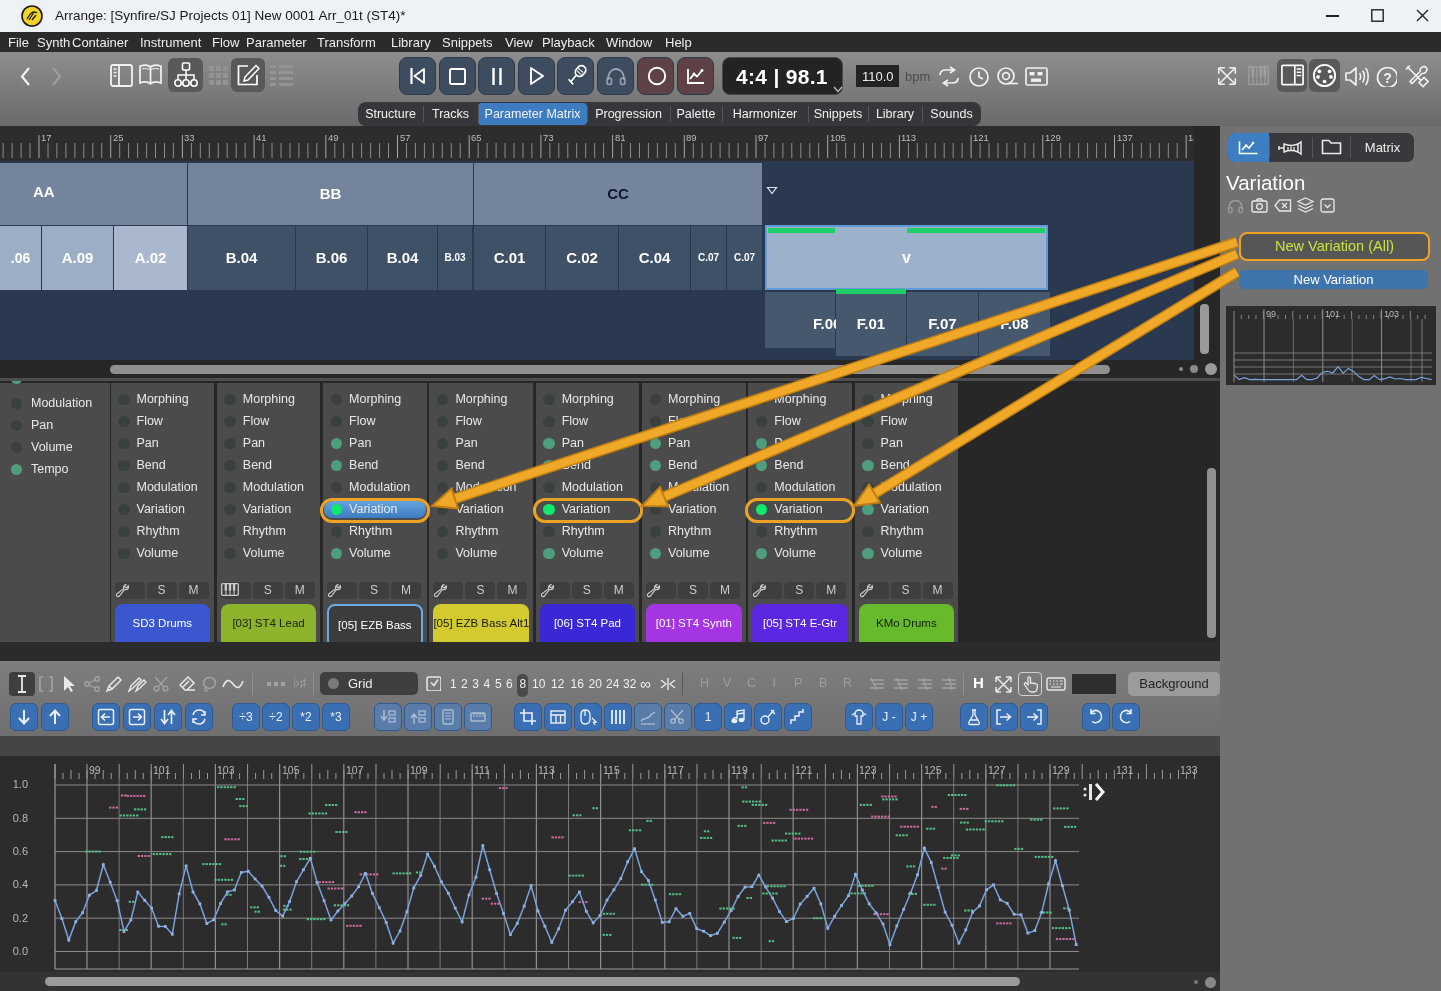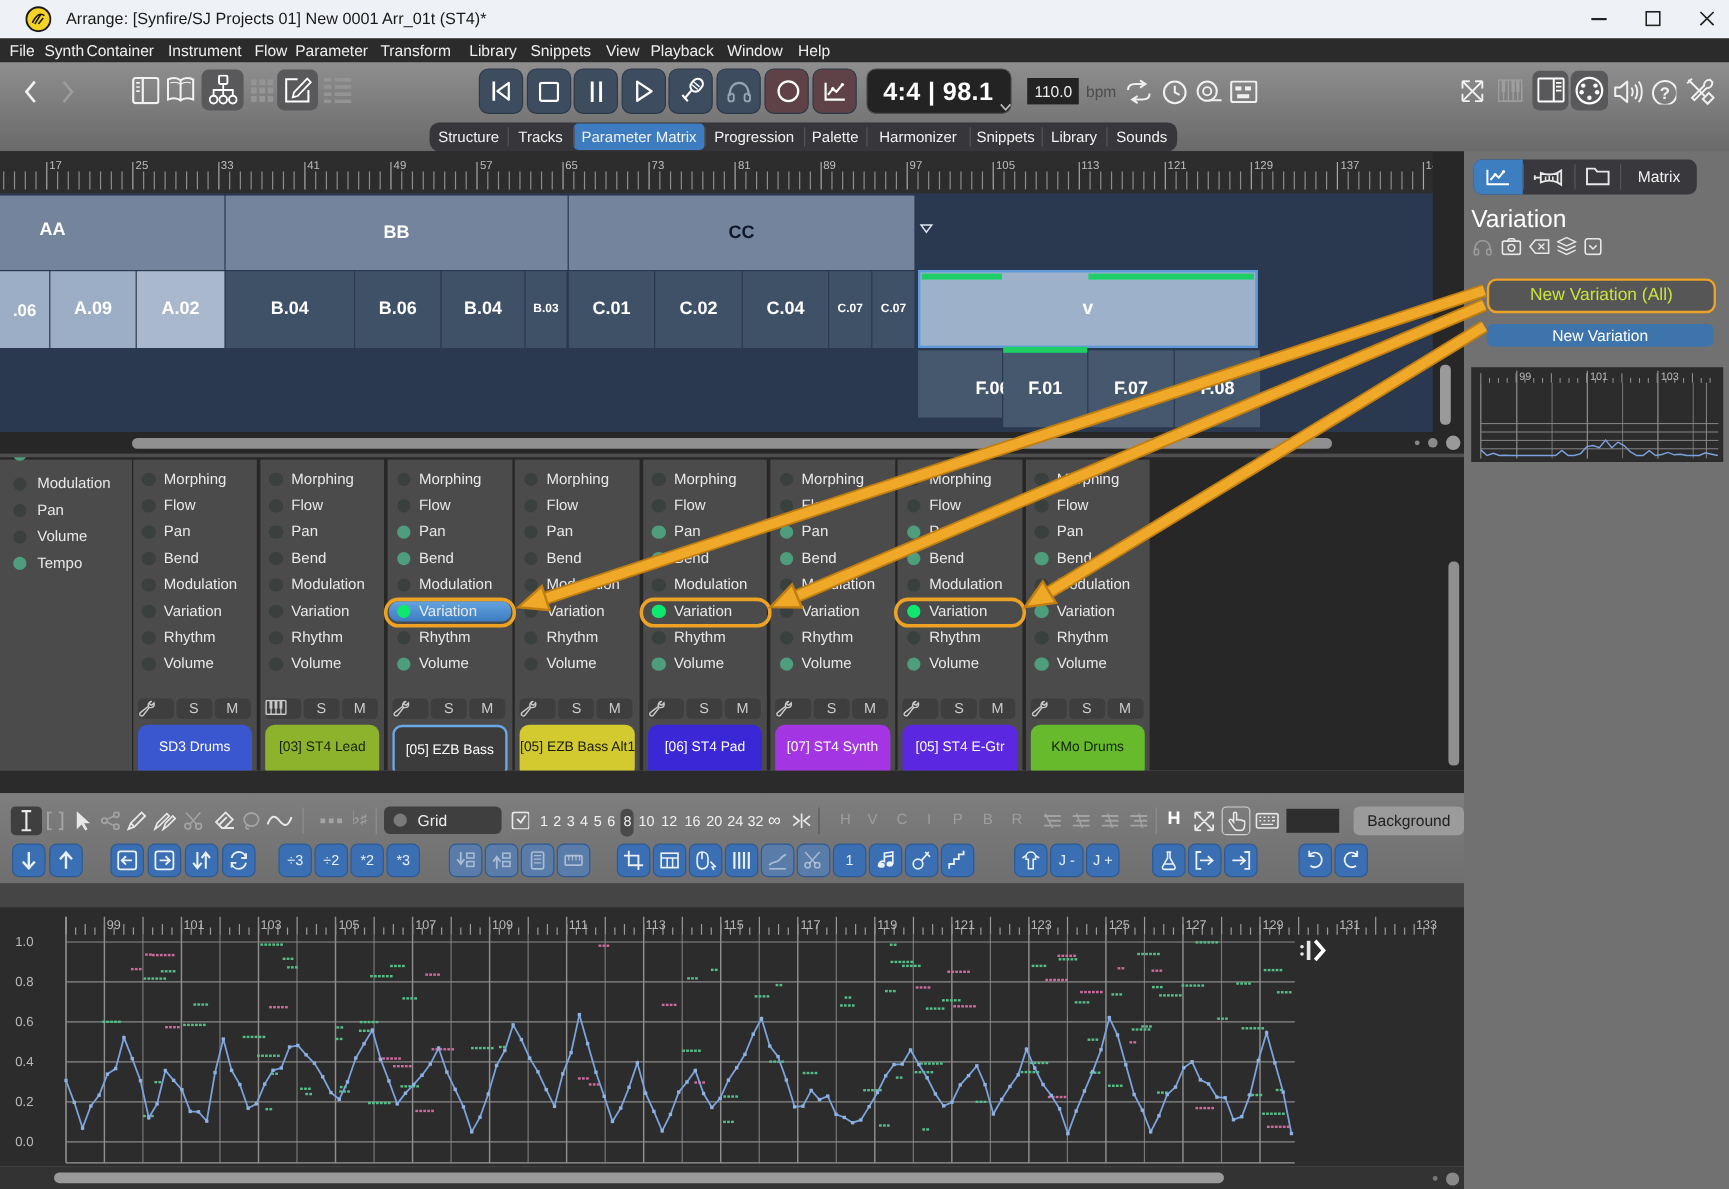--- a/index.html
+++ b/index.html
@@ -568,21 +568,21 @@
       <div class="a" style="left:668.0px;top:142.5px;font-size:12.5px;color:#e8e8e8;">Rhythm</div>
       <div class="a" style="left:649.5px;top:166.5px;width:11.5px;height:11.5px;border-radius:50%;background:#4e9d7c;"></div>
       <div class="a" style="left:668.0px;top:164.5px;font-size:12.5px;color:#e8e8e8;">Volume</div>
       <div class="a" style="left:646.0px;top:200.5px;width:30px;height:17.5px;background:#3e3e3e;border-radius:4px;text-align:center;padding-top:1.5px;">
         <svg width="17" height="15" viewBox="0 0 17 15">
           <path d="M11.5 1.5 C9.8 1.5 8.5 2.8 8.5 4.5 C8.5 4.9 8.6 5.3 8.7 5.6 L2 10.8 C1.2 11.4 1.2 12.6 2 13.2 C2.7 13.8 3.8 13.7 4.4 13 L9.5 6.5 C9.8 6.6 10.1 6.7 10.5 6.7 C12.2 6.7 13.5 5.4 13.5 3.7 C13.5 3.4 13.4 3.1 13.3 2.8 L11.5 4.7 L9.9 4.1 L9.6 2.5 Z" fill="none" stroke="#c9c9c9" stroke-width="1.2"></path>
         </svg>
       </div>
       <div class="a" style="left:678.0px;top:200.5px;width:30px;height:17.5px;background:#3e3e3e;border-radius:4px;color:#ccc;font-size:12px;text-align:center;line-height:17px;">S</div>
       <div class="a" style="left:710.0px;top:200.5px;width:30px;height:17.5px;background:#3e3e3e;border-radius:4px;color:#ccc;font-size:12px;text-align:center;line-height:17px;">M</div>
-      <div class="a" style="left:646.0px;top:222.5px;width:95.5px;height:44px;background:#a335e3;border-radius:8px;color:#fff;font-size:11.5px;text-align:center;line-height:38px;white-space:nowrap;">[07] ST4 Synth</div>
+      <div class="a" style="left:646.0px;top:222.5px;width:95.5px;height:44px;background:#a335e3;border-radius:8px;color:#fff;font-size:11.5px;text-align:center;line-height:38px;white-space:nowrap;">[01] ST4 Synth</div>
       <div class="a" style="left:748.3px;top:1.5px;width:103.5px;height:260.5px;background:#4b4b4b;"></div>
       <div class="a" style="left:755.8px;top:12.5px;width:11.5px;height:11.5px;border-radius:50%;background:#3a403d;"></div>
       <div class="a" style="left:774.3px;top:10.5px;font-size:12.5px;color:#e8e8e8;">Morphing</div>
       <div class="a" style="left:755.8px;top:34.5px;width:11.5px;height:11.5px;border-radius:50%;background:#3a403d;"></div>
       <div class="a" style="left:774.3px;top:32.5px;font-size:12.5px;color:#e8e8e8;">Flow</div>
       <div class="a" style="left:755.8px;top:56.5px;width:11.5px;height:11.5px;border-radius:50%;background:#4e9d7c;"></div>
       <div class="a" style="left:774.3px;top:54.5px;font-size:12.5px;color:#e8e8e8;">Pan</div>
       <div class="a" style="left:755.8px;top:78.5px;width:11.5px;height:11.5px;border-radius:50%;background:#4e9d7c;"></div>
       <div class="a" style="left:774.3px;top:76.5px;font-size:12.5px;color:#e8e8e8;">Bend</div>
       <div class="a" style="left:755.8px;top:100.5px;width:11.5px;height:11.5px;border-radius:50%;background:#3a403d;"></div>

